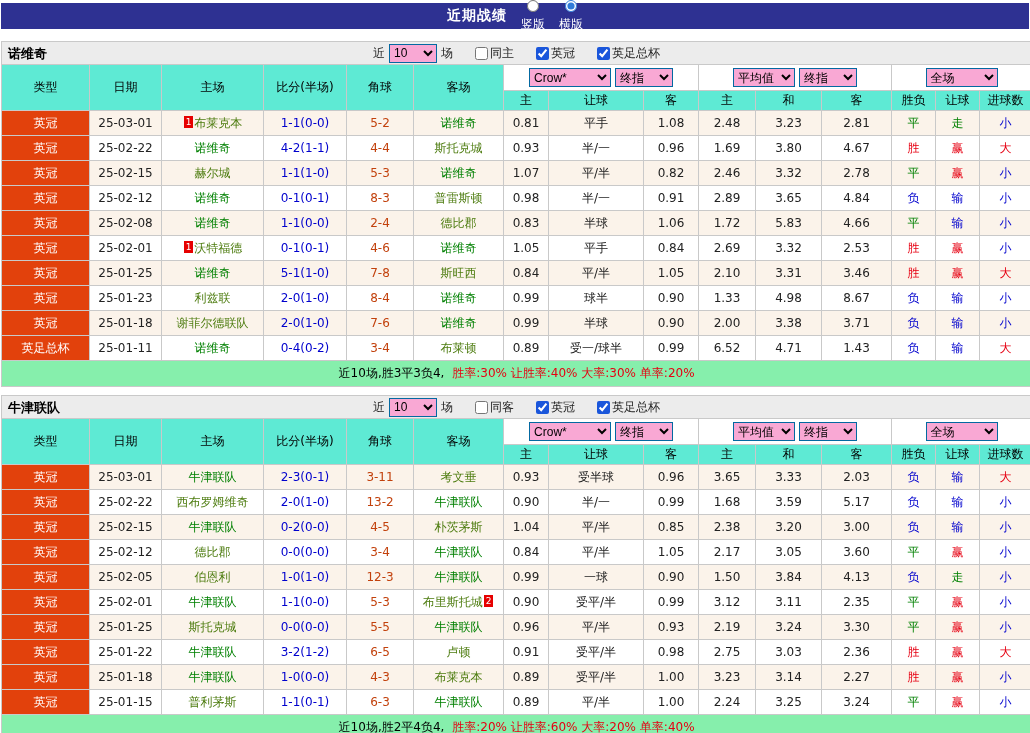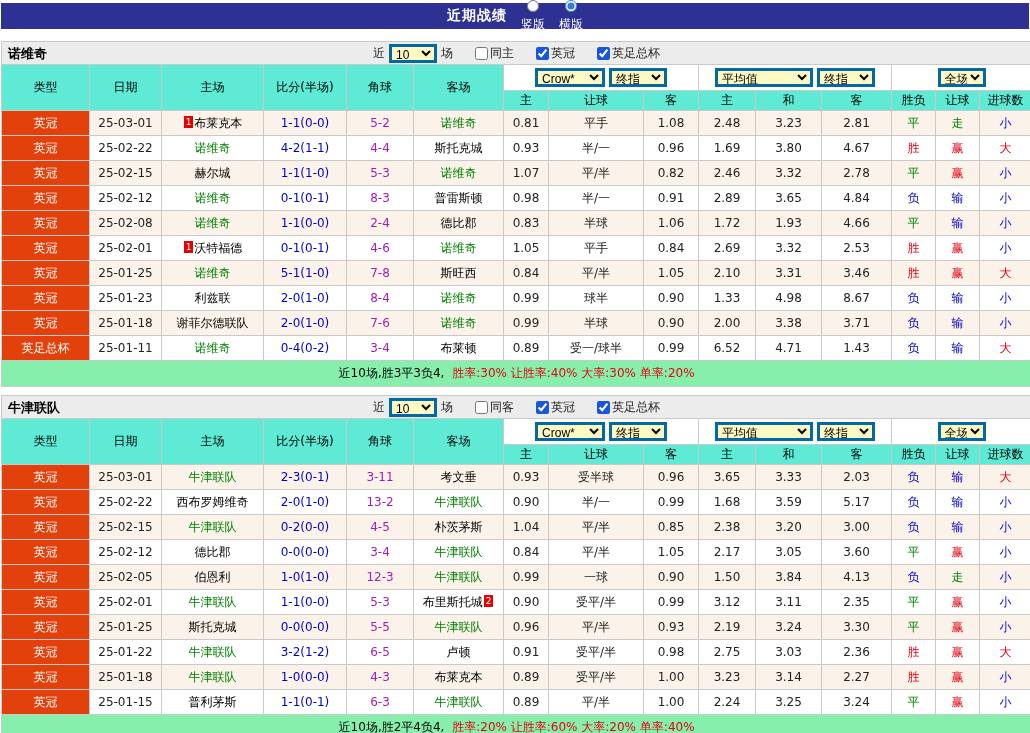--- a/index.html
+++ b/index.html
@@ -30,39 +30,39 @@
     text-align:center; vertical-align:middle;
     overflow:hidden; white-space:nowrap;
     font-weight:normal; height:25px;
   }
   
   tr.filter-row td { background:#ececec; position:relative; height:23px; }
   .team-name { position:absolute; left:6px; top:0; line-height:23px; font-weight:bold; font-size:13px; color:#000; }
   .filters { display:inline-flex; align-items:center; gap:4px; }
   .filters label { display:inline-flex; align-items:center; gap:2px; margin-left:18px; cursor:pointer; }
   .filters input[type=checkbox] { width:13px; height:13px; accent-color:#1a56db; }
-  select { font-size:12px; height:19px; border:3px solid #0369a1; background:#fef9c3; }
+  select { font-size:12px; height:19px; border:1px solid #0369a1; background:#f9a8d4; }
   .sel-count { width:48px; }
-  .sel-company { width:70px; }
+  .sel-company { width:82px; }
   .sel-time { width:58px; }
-  .sel-avg { width:98px; }
-  .sel-scope { width:48px; }
+  .sel-avg { width:62px; }
+  .sel-scope { width:72px; }
 
   
   th.main { background:#5eead4; color:#000; }
   th.dd-cell { background:#ffffff; height:26px; }
   tr.head-sub th { height:20px; }
 
   
   tr.even { background:#ffffff; }
   tr.odd  { background:#fbf3ea; }
   td.type-cell { background:#e2410c; color:#fff; }
   td.score-cell { color:#0000cd; }
-  td.corner-cell { color:#a21caf; }
-  .team-name-link { cursor:pointer; color:#000000; }
+  td.corner-cell { color:#c2410c; }
+  .team-name-link { cursor:pointer; color:#4d7c0f; }
   .team-name-link.green { color:#008000; }
   .rank-badge {
     display:inline-block; background:#e60000; color:#fff;
     font-size:9px; line-height:12px; padding:0 2px; margin:0 1px;
     vertical-align:2px;
   }
   td.res-cell.res-win  { color:#e60012; }
   td.res-cell.res-draw { color:#008000; }
   td.res-cell.res-loss { color:#0000cd; }
 
@@ -231,21 +231,21 @@
         <td class="type-cell">英冠</td>
         <td class="date-cell">25-02-08</td>
         <td class="team-cell"><span class="team-name-link green">诺维奇</span></td>
         <td class="score-cell">1-1(0-0)</td>
         <td class="corner-cell">2-4</td>
         <td class="team-cell"><span class="team-name-link">德比郡</span></td>
         <td class="odds-cell">0.83</td>
         <td class="odds-cell">半球</td>
         <td class="odds-cell">1.06</td>
         <td class="odds-cell">1.72</td>
-        <td class="odds-cell">1.93</td>
+        <td class="odds-cell">5.83</td>
         <td class="odds-cell">4.66</td>
         <td class="res-cell res-draw">平</td>
         <td class="res-cell res-loss">输</td>
         <td class="res-cell res-loss">小</td>
       </tr>
       <tr class="even">
         <td class="type-cell">英冠</td>
         <td class="date-cell">25-02-01</td>
         <td class="team-cell"><span class="rank-badge">1</span><span class="team-name-link">沃特福德</span></td>
         <td class="score-cell">0-1(0-1)</td>

